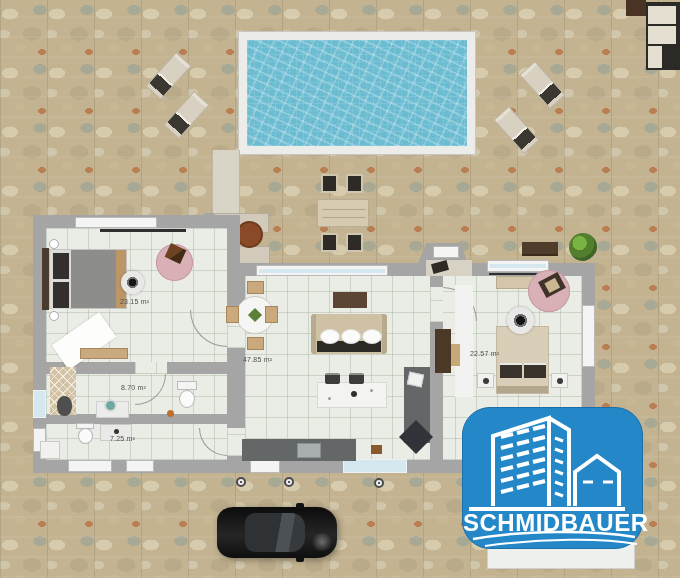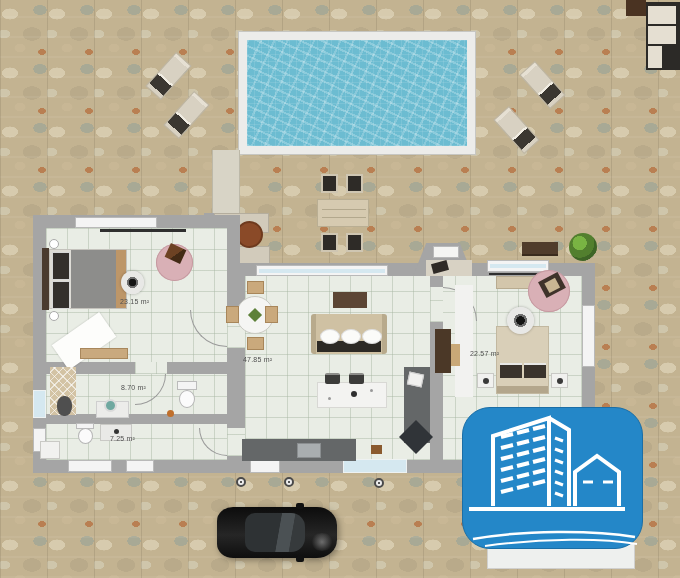--- a/index.html
+++ b/index.html
@@ -255,15 +255,16 @@
         <path d="M38 73 l12 -3 M54 69 l12 -3 M70 65 l12 -3"></path>
         <path d="M38 84 l12 -3 M54 80 l12 -3 M70 76 l12 -3"></path>
         <path d="M92 30 l8 3 M92 41 l8 3 M92 52 l8 3 M92 63 l8 3 M92 74 l8 3 M92 85 l8 3" stroke-width="3"></path>
         <path d="M112 98 L112 64 L134 48 L156 64 L156 98"></path>
         <path d="M120 74 l10 0 M140 74 l10 0" stroke-width="3"></path>
         <path d="M6 101 L162 101"></path>
         <path d="M10 131 C 60 122, 130 122, 172 129" stroke-width="2.5"></path>
         <path d="M22 138 C 80 130, 140 130, 174 136" stroke-width="2"></path>
       </g>
     </svg>
+    <div class="logo-text">SCHMIDBAUER</div>
   </div>
 
 </div>
 
 </body></html>

